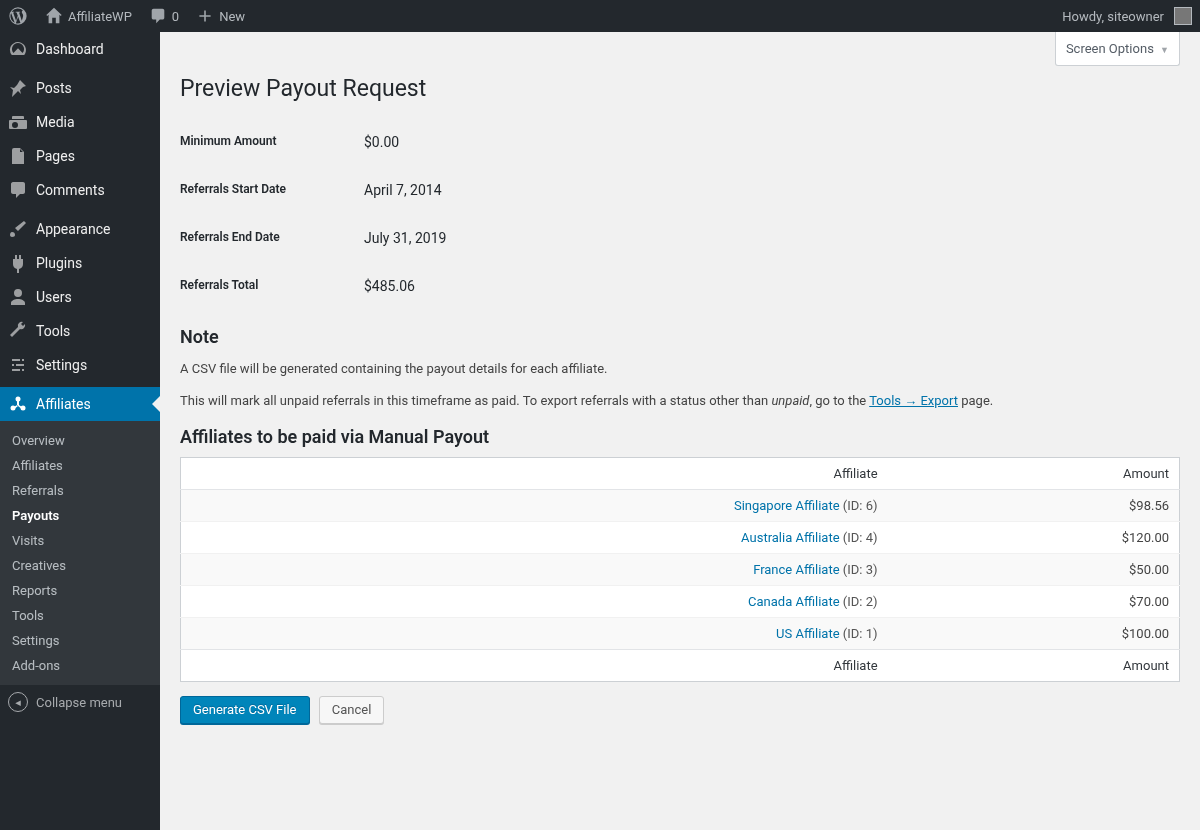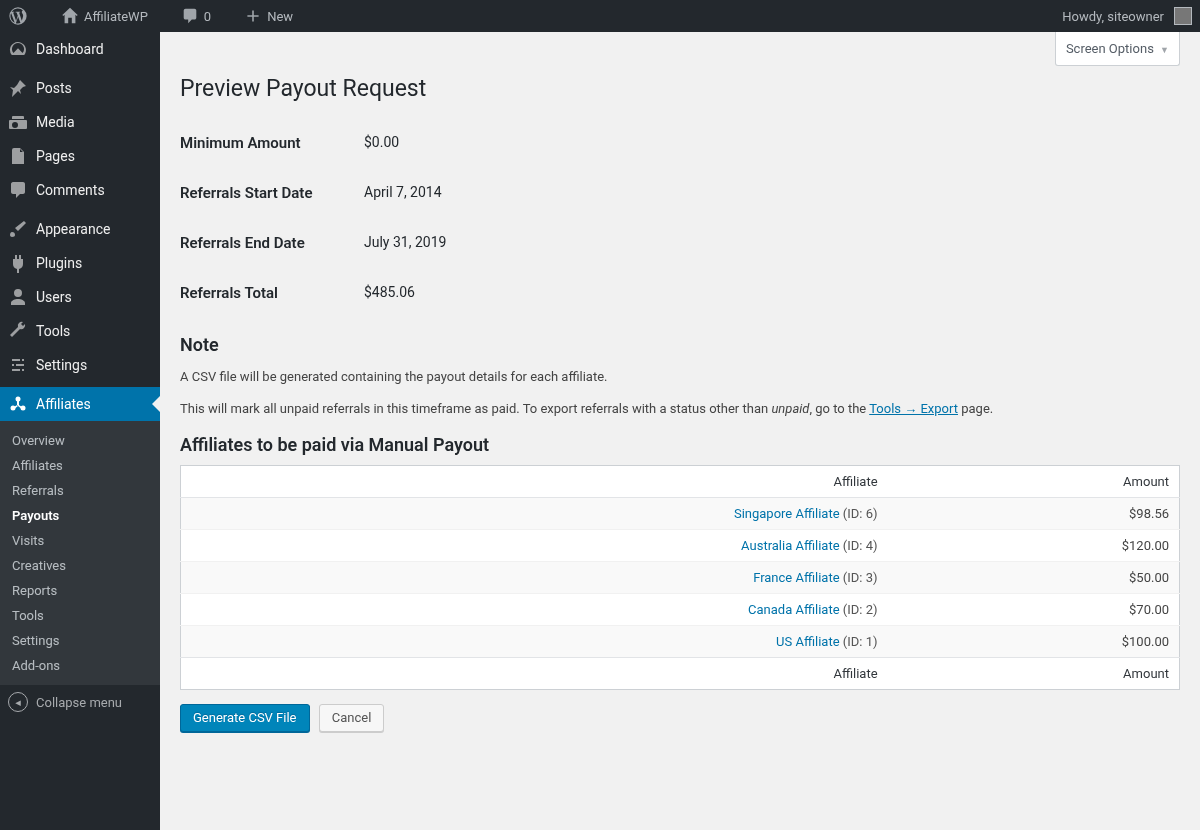--- a/index.html
+++ b/index.html
@@ -18,21 +18,21 @@
     top: 0; left: 0; right: 0;
     height: 32px;
     background: #23282d;
     color: #ccc;
     display: flex;
     align-items: center;
     justify-content: space-between;
     z-index: 1000;
     font-size: 13px;
   }
-  #adminbar .ab-left, #adminbar .ab-right { display: flex; align-items: center; height: 100%; gap: 16px; }
+  #adminbar .ab-left, #adminbar .ab-right { display: flex; align-items: center; height: 100%; }
   .ab-item {
     display: flex;
     align-items: center;
     height: 32px;
     padding: 0 8px;
     color: #b4b9be;
     cursor: pointer;
     gap: 4px;
   }
   .ab-icon { width: 20px; height: 20px; display: inline-flex; align-items: center; justify-content: center; }
@@ -164,21 +164,21 @@
     color: #23282d;
     padding: 9px 0 16px 0;
   }
   .details-row {
     display: flex;
     margin: 16px 0 32px 0;
   }
   .details-label {
     width: 184px;
     font-weight: 600;
-    font-size: 15px;
+    font-size: 12px;
     color: #23282d;
   }
   .details-value {
     font-size: 14px;
     color: #23282d;
   }
   h2.section-title {
     font-size: 18px;
     font-weight: 600;
     color: #23282d;

